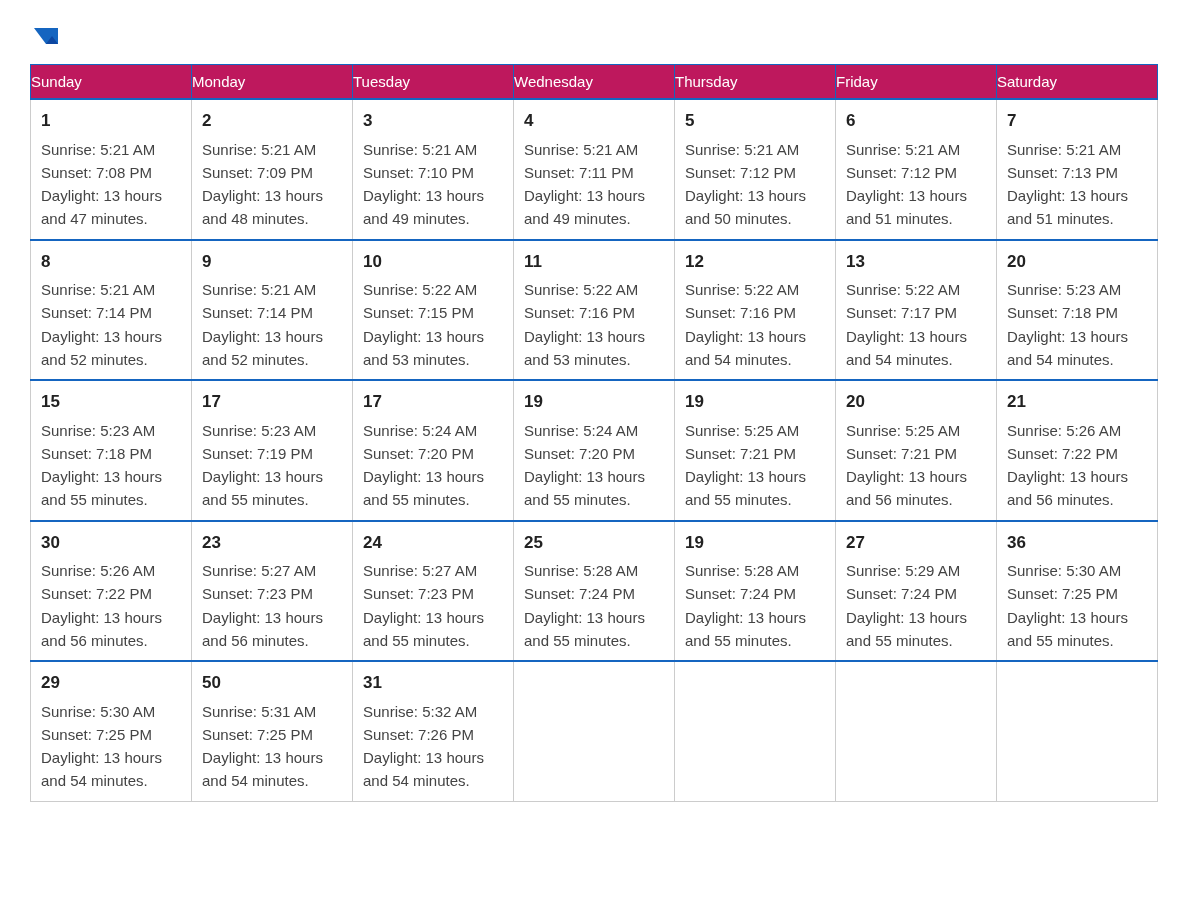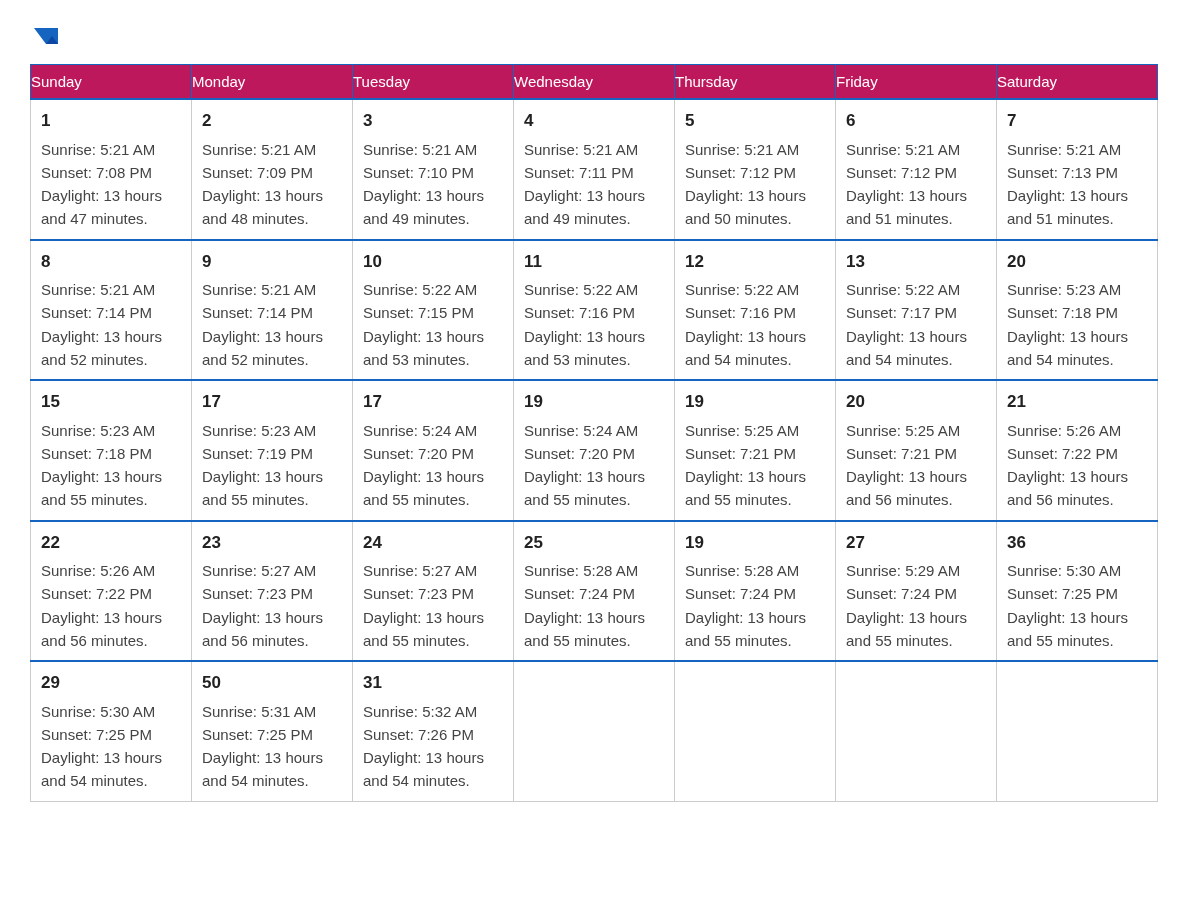--- a/index.html
+++ b/index.html
@@ -213,21 +213,21 @@
         <span class="day-number">20</span>
         <span class="day-info">Sunrise: 5:25 AM<br>Sunset: 7:21 PM<br>Daylight: 13 hours<br>and 56 minutes.</span>
       </td>
         <td>
         <span class="day-number">21</span>
         <span class="day-info">Sunrise: 5:26 AM<br>Sunset: 7:22 PM<br>Daylight: 13 hours<br>and 56 minutes.</span>
       </td>
       </tr>
       <tr>
         <td>
-        <span class="day-number">22</span>
+        <span class="day-number">30</span>
         <span class="day-info">Sunrise: 5:26 AM<br>Sunset: 7:22 PM<br>Daylight: 13 hours<br>and 56 minutes.</span>
       </td>
         <td>
         <span class="day-number">23</span>
         <span class="day-info">Sunrise: 5:27 AM<br>Sunset: 7:23 PM<br>Daylight: 13 hours<br>and 56 minutes.</span>
       </td>
         <td>
         <span class="day-number">24</span>
         <span class="day-info">Sunrise: 5:27 AM<br>Sunset: 7:23 PM<br>Daylight: 13 hours<br>and 55 minutes.</span>
       </td>

